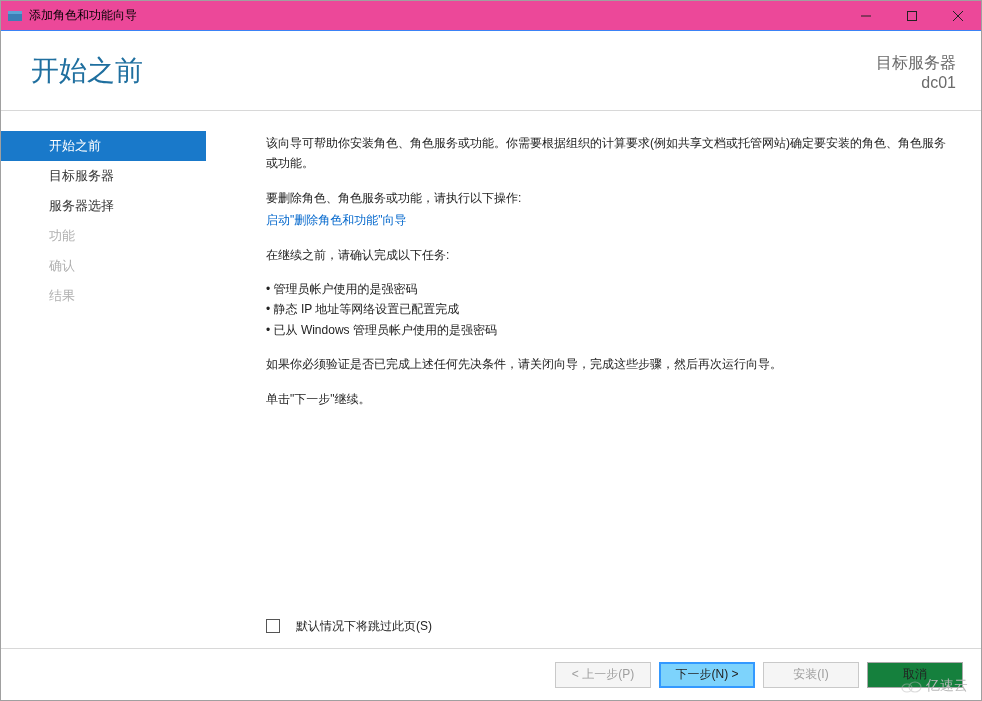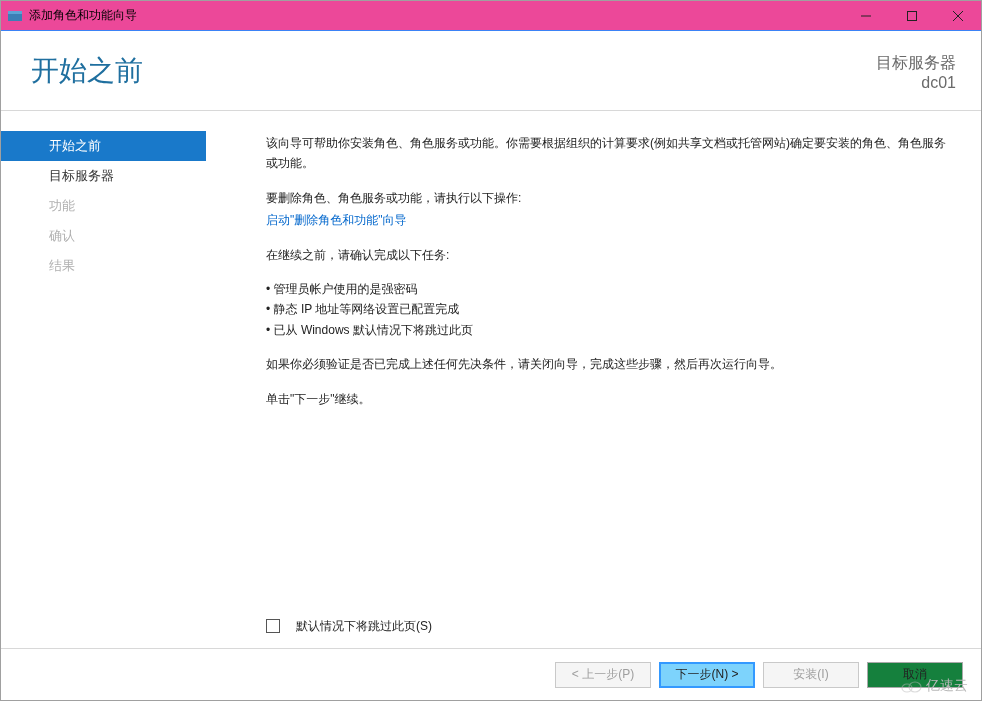--- a/index.html
+++ b/index.html
@@ -197,34 +197,35 @@
     <div class="header-right">
       <div>目标服务器</div>
       <div>dc01</div>
     </div>
   </div>
 
   <div class="content">
     <div class="sidebar">
       <div class="sidebar-item active">开始之前</div>
       <div class="sidebar-item">目标服务器</div>
+      <div class="sidebar-item">服务器选择</div>
       <div class="sidebar-item disabled">功能</div>
       <div class="sidebar-item disabled">确认</div>
       <div class="sidebar-item disabled">结果</div>
     </div>
 
     <div class="main">
       <p>该向导可帮助你安装角色、角色服务或功能。你需要根据组织的计算要求(例如共享文档或托管网站)确定要安装的角色、角色服务或功能。</p>
       <p style="margin-bottom:2px">要删除角色、角色服务或功能，请执行以下操作:</p>
       <p><span class="link">启动"删除角色和功能"向导</span></p>
       <p>在继续之前，请确认完成以下任务:</p>
       <ul class="bullets">
         <li>管理员帐户使用的是强密码</li>
         <li>静态 IP 地址等网络设置已配置完成</li>
-        <li>已从 Windows 默认情况下将跳过此页</li>
+        <li>已从 Windows 管理员帐户使用的是强密码</li>
       </ul>
       <p>如果你必须验证是否已完成上述任何先决条件，请关闭向导，完成这些步骤，然后再次运行向导。</p>
       <p>单击"下一步"继续。</p>
 
       <div class="skip-row">
         <span class="chk"></span>
         <span>默认情况下将跳过此页(S)</span>
       </div>
     </div>
   </div>

